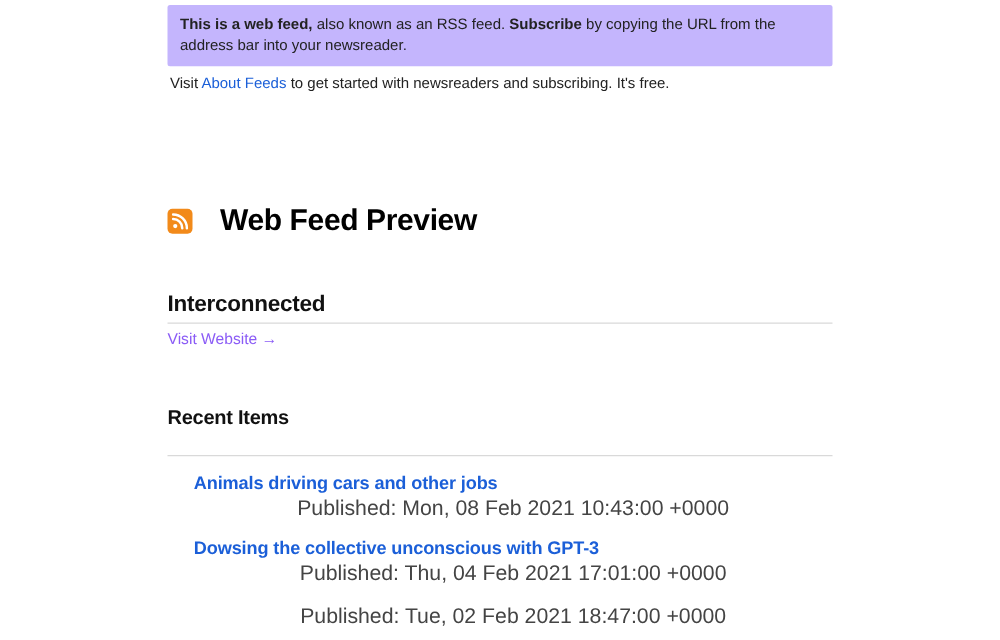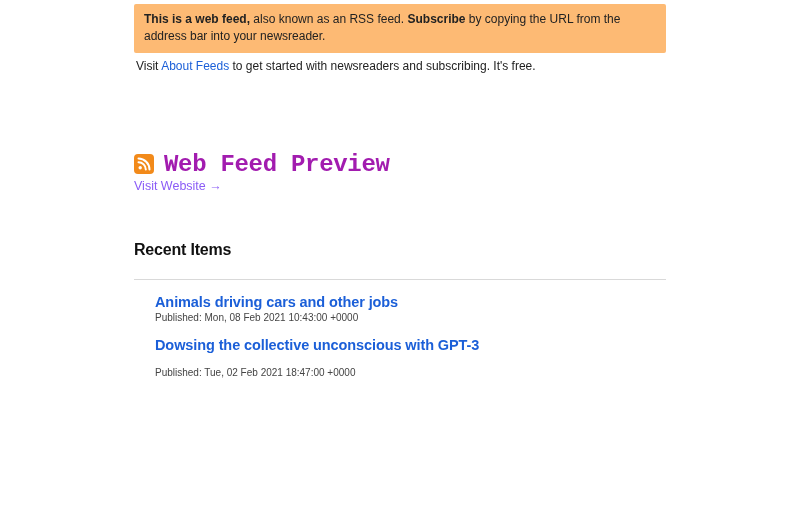--- a/index.html
+++ b/index.html
@@ -12,21 +12,21 @@
     -webkit-font-smoothing: antialiased;
   }
   .page {
     width: 800px;
     min-height: 512px;
     margin: 0 auto;
     box-sizing: border-box;
     padding: 0 134px 24px 134px;
   }
   .notice {
-    background: #fdba74;
+    background: #c4b5fd;
     border-radius: 2px;
     padding: 7px 10px 7px 10px;
     font-size: 12px;
     line-height: 1.45;
     color: #222;
     margin-top: 4px;
   }
   .notice b { font-weight: 600; }
   .visit-line {
     font-size: 12px;
@@ -51,23 +51,22 @@
     display: inline-flex;
     align-items: center;
     justify-content: center;
     flex: 0 0 auto;
   }
   .rss-icon svg { display: block; }
   h1.preview-title {
     font-size: 24px;
     font-weight: 700;
     letter-spacing: -0.3px;
-    margin: 0;
-    color: #a21caf;
-    font-family: Liberation Mono, monospace;
+    margin: 12px;
+    color: #000000;
   }
   h2.feed-title {
     font-size: 18px;
     font-weight: 700;
     margin: 30px 0 4px 0;
     padding-bottom: 4px;
     border-bottom: 1px solid #d9d9d9;
     color: #111;
     letter-spacing: -0.2px;
   }
@@ -95,22 +94,23 @@
   .item a.item-title {
     display: block;
     font-size: 14.5px;
     font-weight: 700;
     color: #1b5fd8;
     text-decoration: none;
     letter-spacing: -0.1px;
     margin-bottom: 2px;
   }
   .item .pub {
-    font-size: 10px;
+    font-size: 17px;
     color: #444;
+    text-align: center;
   }
   .item .pub .label { }
 </style>
 </head>
 <body>
 
 <div class="page">
 
   <div class="notice">
     <b>This is a web feed,</b><span> also known as an RSS feed. </span><b>Subscribe</b><span> by copying the URL from the address bar into your newsreader.</span>
@@ -126,32 +126,34 @@
     <span class="rss-icon">
       <svg width="14" height="14" viewBox="0 0 14 14">
         <circle cx="3.2" cy="10.8" r="1.7" fill="#fff"></circle>
         <path d="M1.5 5.2c4 0 7.3 3.3 7.3 7.3" stroke="#fff" stroke-width="2" fill="none" stroke-linecap="round"></path>
         <path d="M1.5 1.5c6 0 11 5 11 11" stroke="#fff" stroke-width="2" fill="none" stroke-linecap="round"></path>
       </svg>
     </span>
     <h1 class="preview-title">Web Feed Preview</h1>
   </div>
 
+  <h2 class="feed-title">Interconnected</h2>
 
 
   <a class="visit-site" href="#">Visit Website →</a>
 
   <h2 class="recent-title">Recent Items</h2>
 
   <div id="items">
       <div class="item">
         <a class="item-title" href="#">Animals driving cars and other jobs</a>
         <div class="pub"><span class="label">Published: </span><span>Mon, 08 Feb 2021 10:43:00 +0000</span></div>
       </div>
       <div class="item">
         <a class="item-title" href="#">Dowsing the collective unconscious with GPT-3</a>
+        <div class="pub"><span class="label">Published: </span><span>Thu, 04 Feb 2021 17:01:00 +0000</span></div>
       </div>
       <div class="item">
         <div class="pub"><span class="label">Published: </span><span>Tue, 02 Feb 2021 18:47:00 +0000</span></div>
       </div>
     </div>
 
 </div>
 
 </body></html>

